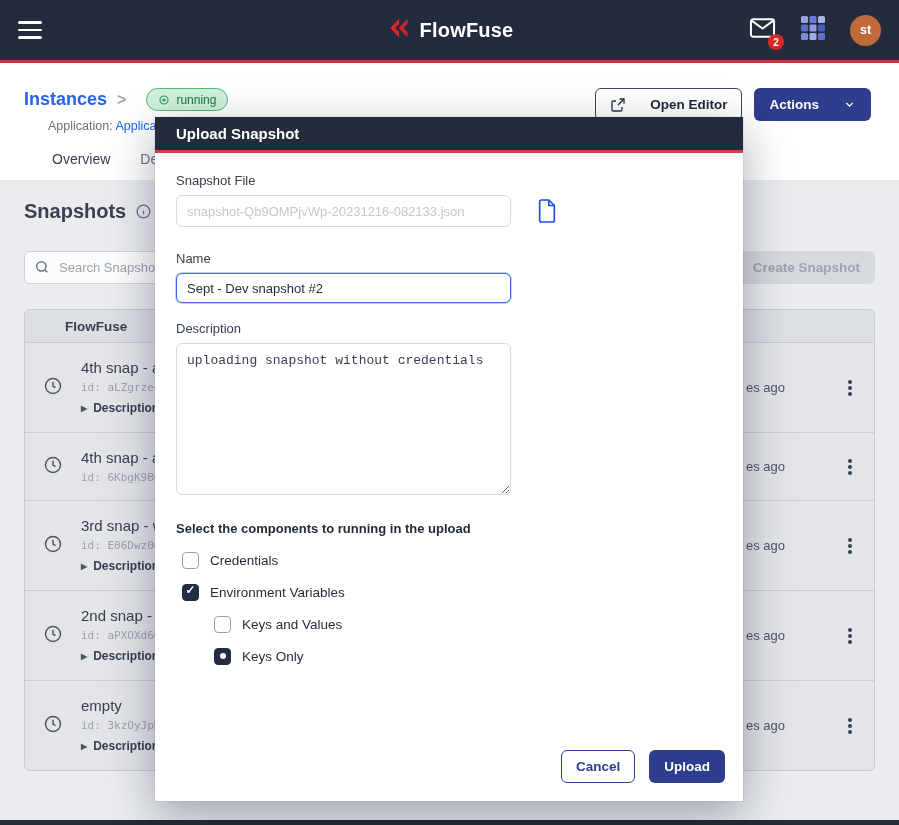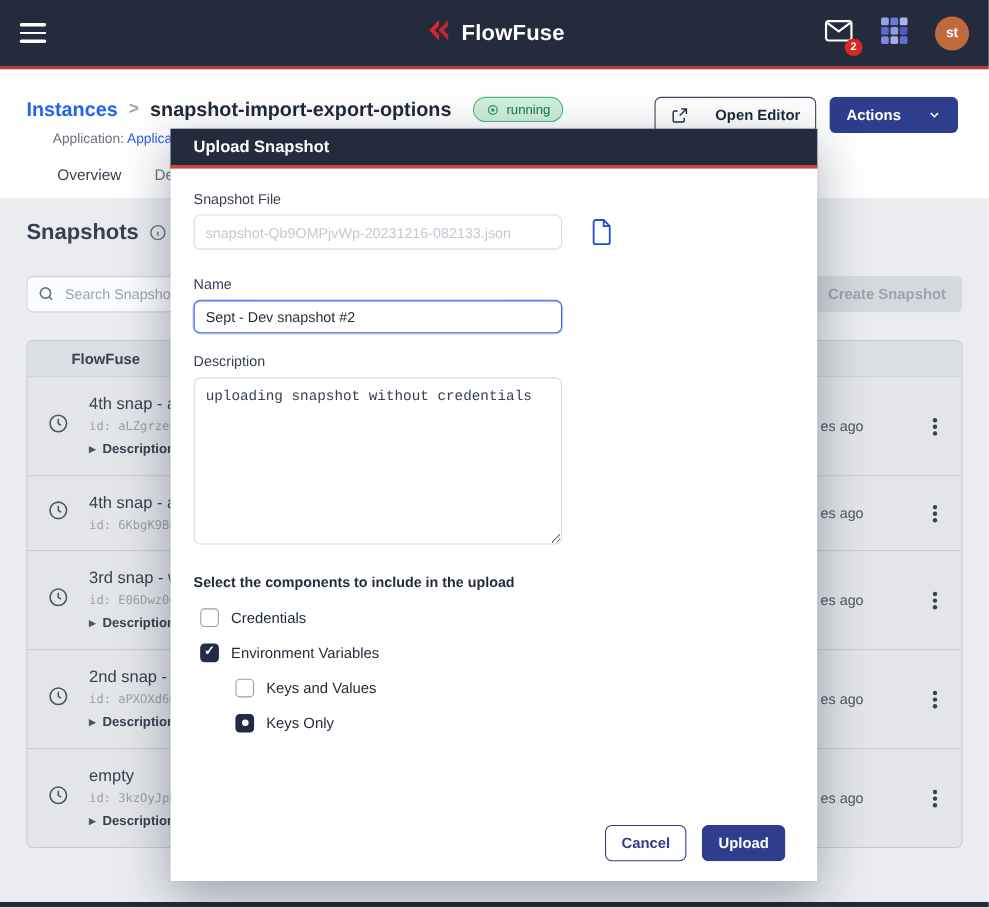--- a/index.html
+++ b/index.html
@@ -81,21 +81,21 @@
     box-shadow:0 -6px 0 #374151, 0 6px 0 #374151; }
 
   
   .modal { position:absolute; left:155px; top:117px; width:588px; height:684px; background:#fff;
     z-index:10; display:flex; flex-direction:column;
     box-shadow:0 14px 44px rgba(15,23,42,.35), 0 0 0 1px rgba(0,0,0,.05); }
   .modal-header { height:36px; background:var(--navbar-bg,#232b3d);
     border-bottom:3px solid var(--accent-red,#d0423f);
     display:flex; align-items:center; padding:0 21px; flex-shrink:0; }
   .modal-title { color:#fff; font-size:15px; font-weight:600; }
-  .modal-body { flex:1; display:flex; flex-direction:column; padding:20px 29px 18px 21px; overflow:hidden;justify-content:space-between; }
+  .modal-body { flex:1; display:flex; flex-direction:column; padding:20px 18px 18px 21px; overflow:hidden;justify-content:space-between; }
   .field-label { font-size:13px; color:#374151; margin-bottom:7px; }
   .text-input { width:335px; height:32px; border:1px solid #d7dade; border-radius:6px;
     padding:0 10px; font-size:13px; color:#1f2937; font-family:inherit; background:#fff; }
   .text-input::placeholder { color:#c3c9d2; }
   .file-row { display:flex; align-items:center; gap:25px; }
   .fg { margin-bottom:24px; }
   .fg-name { margin-bottom:18px; }
   .name-input { height:30px; border:1.5px solid var(--focus-blue,#3e68e8);
     box-shadow:0 0 0 1px rgba(62,104,232,.30); }
   .desc-textarea { width:335px; height:152px; border:1px solid #d7dade; border-radius:6px;
@@ -164,21 +164,20 @@
     </div>
   </div>
   <div class="navbar-line"></div>
 
   <div class="page">
     <div class="top-row">
       <div>
         <div class="crumbs">
           <span class="crumb-link">Instances</span>
           <span class="crumb-sep">&gt;</span>
-          <span class="crumb-current">snapshot-import-export-options</span>
           <span class="badge-running">
             <span style="display:inline-flex;">
               <svg width="12" height="12" viewBox="0 0 24 24" fill="none" stroke="#2e9e5b" stroke-width="2.4">
                 <circle cx="12" cy="12" r="8"></circle>
                   <circle cx="12" cy="12" r="2" fill="#2e9e5b"></circle>
               </svg>
             </span>
             <span>running</span>
           </span>
         </div>
@@ -381,21 +380,21 @@
       <div class="fg-name">
         <div class="field-label">Name</div>
         <input class="text-input name-input" type="text" value="Sept - Dev snapshot #2" style="">
       </div>
 
       <div>
         <div class="field-label">Description</div>
         <textarea class="desc-textarea" style="">uploading snapshot without credentials</textarea>
       </div>
 
-      <div class="components-heading">Select the components to include in the upload</div>
+      <div class="components-heading">Select the components to running in the upload</div>
 
       <div class="opt-row">
         <span class="checkbox"></span>
         <span class="opt-label">Credentials</span>
       </div>
       <div class="opt-row">
         <span class="checkbox on"></span>
         <span class="opt-label">Environment Variables</span>
       </div>
       <div class="opt-row nested">

